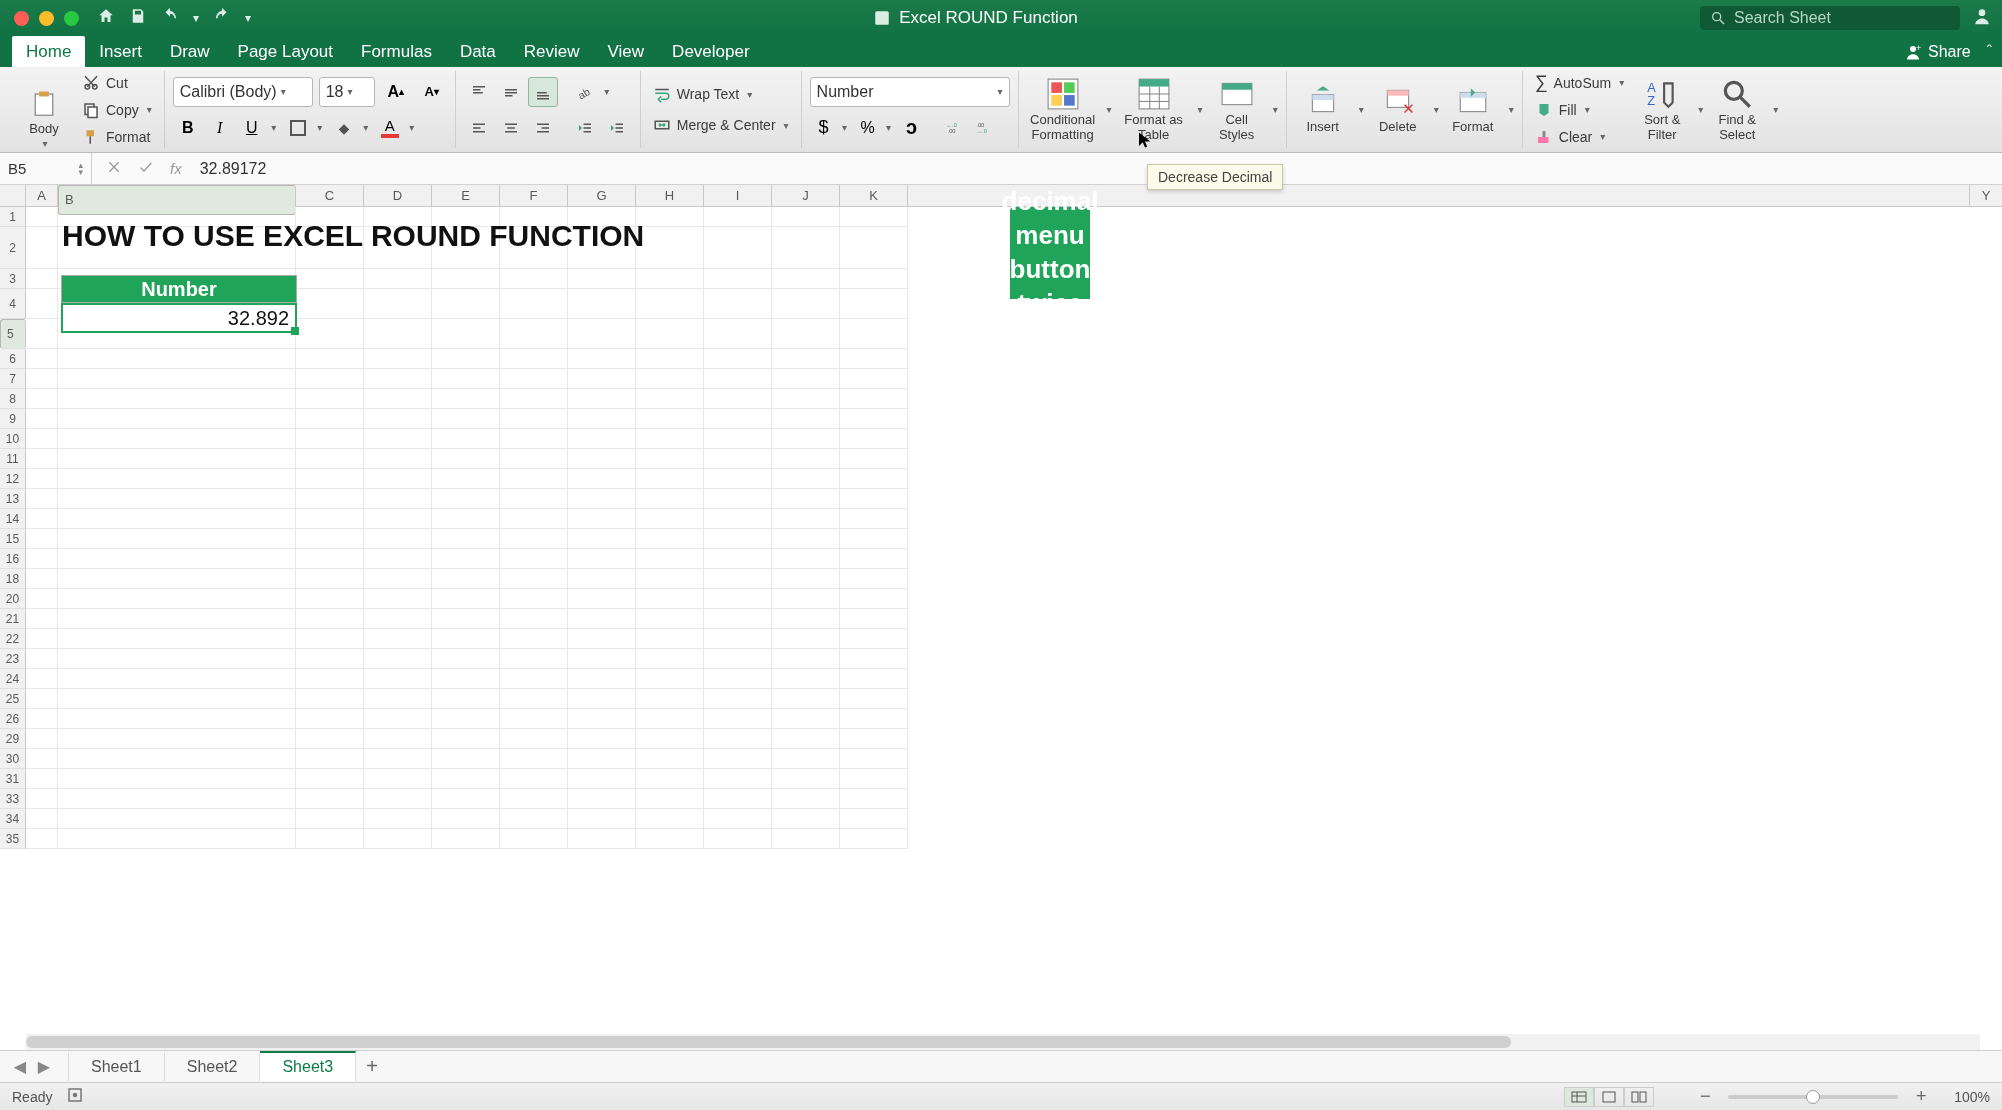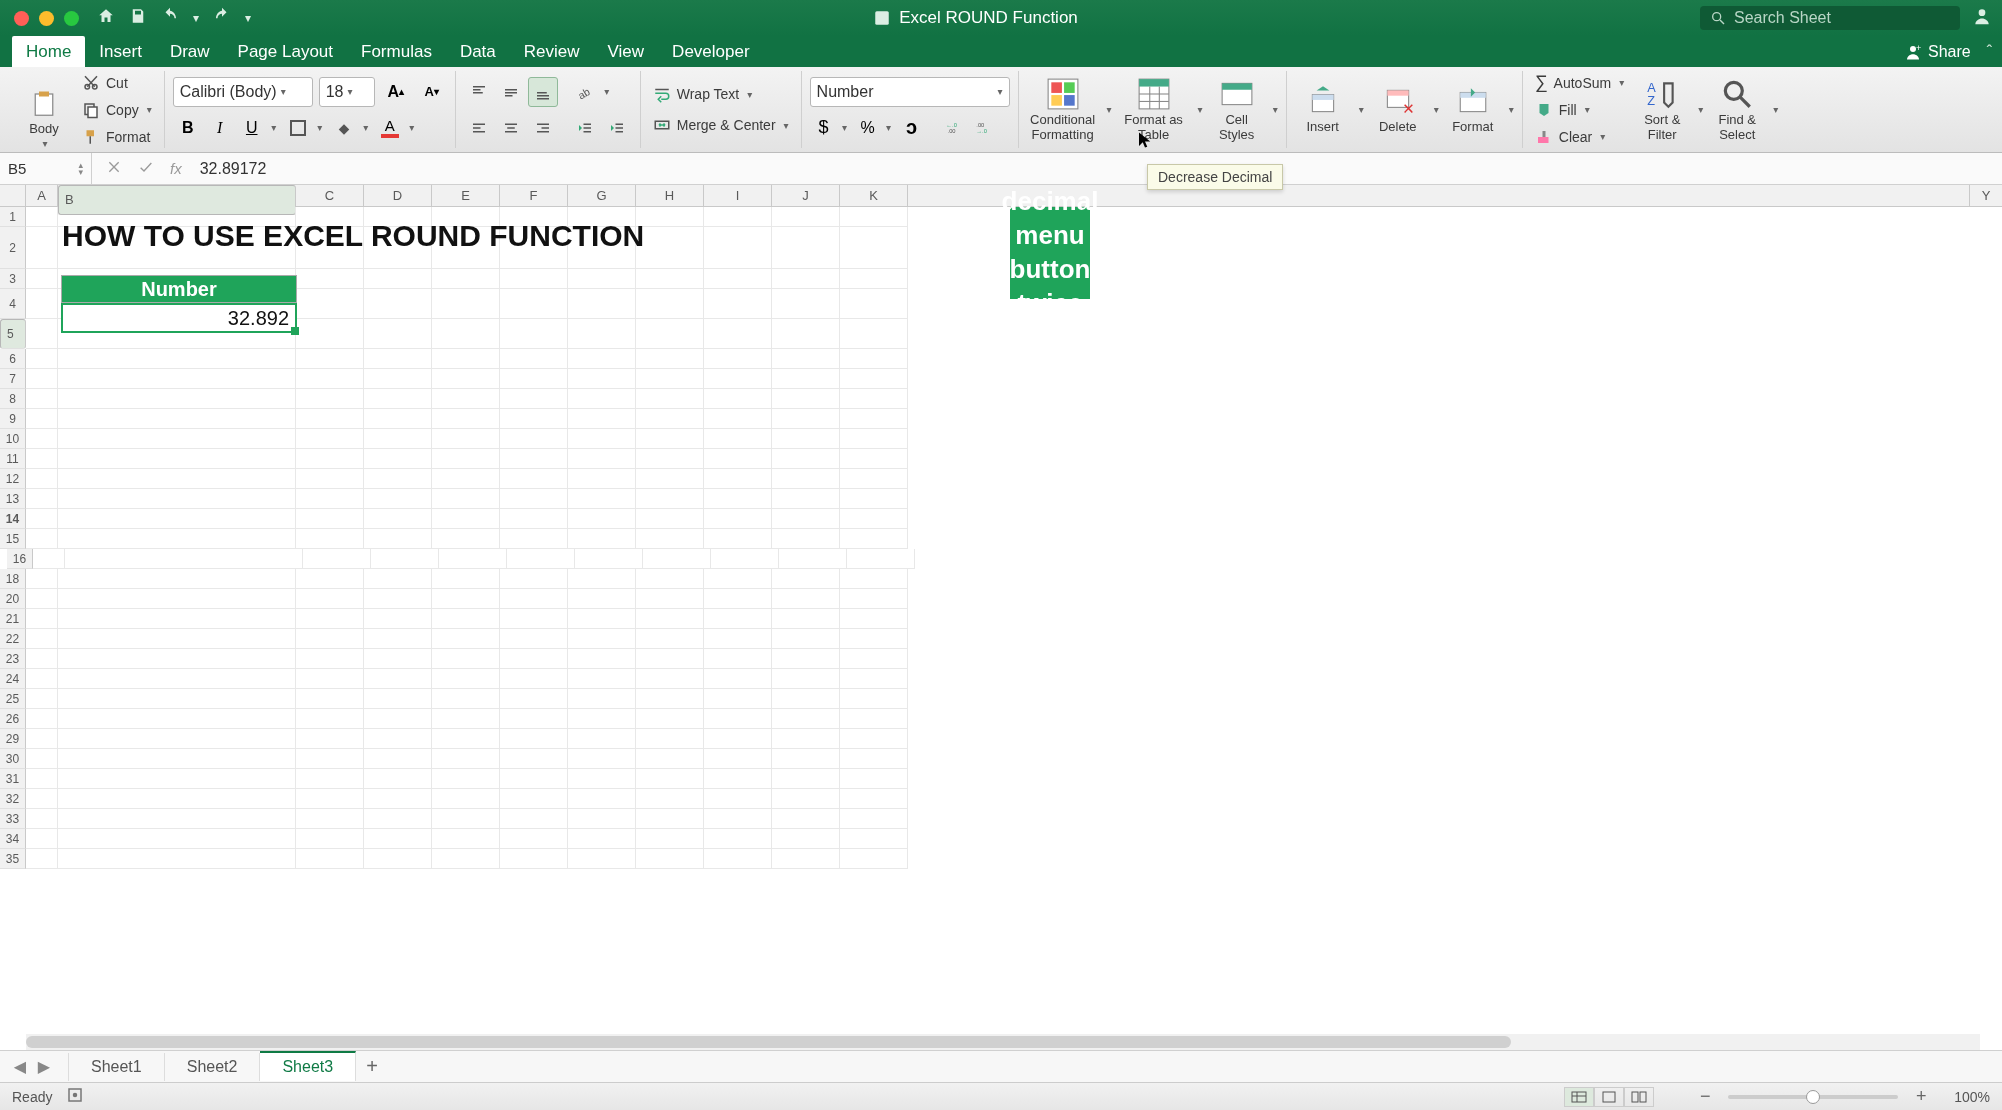--- a/index.html
+++ b/index.html
@@ -726,21 +726,21 @@
         <div class="cell" style="width: 68px; height: 20px;"></div>
         <div class="cell" style="width: 68px; height: 20px;"></div>
         <div class="cell" style="width: 68px; height: 20px;"></div>
         <div class="cell" style="width: 68px; height: 20px;"></div>
         <div class="cell" style="width: 68px; height: 20px;"></div>
         <div class="cell" style="width: 68px; height: 20px;"></div>
         <div class="cell" style="width: 68px; height: 20px;"></div>
         <div class="cell" style="width: 68px; height: 20px;"></div>
         <div class="cell" style="width: 68px; height: 20px;"></div>
       </div>
-      <div class="row" style="height: 20px; font-weight: bold;">
+      <div class="row" style="height: 20px;">
         <div class="rh" style="line-height: 20px;">14</div>
         <div class="cell" style="width: 32px; height: 20px;"></div>
         <div class="cell" style="width: 238px; height: 20px;"></div>
         <div class="cell" style="width: 68px; height: 20px;"></div>
         <div class="cell" style="width: 68px; height: 20px;"></div>
         <div class="cell" style="width: 68px; height: 20px;"></div>
         <div class="cell" style="width: 68px; height: 20px;"></div>
         <div class="cell" style="width: 68px; height: 20px;"></div>
         <div class="cell" style="width: 68px; height: 20px;"></div>
         <div class="cell" style="width: 68px; height: 20px;"></div>
@@ -754,21 +754,21 @@
         <div class="cell" style="width: 68px; height: 20px;"></div>
         <div class="cell" style="width: 68px; height: 20px;"></div>
         <div class="cell" style="width: 68px; height: 20px;"></div>
         <div class="cell" style="width: 68px; height: 20px;"></div>
         <div class="cell" style="width: 68px; height: 20px;"></div>
         <div class="cell" style="width: 68px; height: 20px;"></div>
         <div class="cell" style="width: 68px; height: 20px;"></div>
         <div class="cell" style="width: 68px; height: 20px;"></div>
         <div class="cell" style="width: 68px; height: 20px;"></div>
       </div>
-      <div class="row" style="height: 20px; padding-left: 7px;">
+      <div class="row" style="height: 20px;">
         <div class="rh" style="line-height: 20px;">16</div>
         <div class="cell" style="width: 32px; height: 20px;"></div>
         <div class="cell" style="width: 238px; height: 20px;"></div>
         <div class="cell" style="width: 68px; height: 20px;"></div>
         <div class="cell" style="width: 68px; height: 20px;"></div>
         <div class="cell" style="width: 68px; height: 20px;"></div>
         <div class="cell" style="width: 68px; height: 20px;"></div>
         <div class="cell" style="width: 68px; height: 20px;"></div>
         <div class="cell" style="width: 68px; height: 20px;"></div>
         <div class="cell" style="width: 68px; height: 20px;"></div>
@@ -910,34 +910,20 @@
         <div class="cell" style="width: 68px; height: 20px;"></div>
         <div class="cell" style="width: 68px; height: 20px;"></div>
         <div class="cell" style="width: 68px; height: 20px;"></div>
         <div class="cell" style="width: 68px; height: 20px;"></div>
         <div class="cell" style="width: 68px; height: 20px;"></div>
         <div class="cell" style="width: 68px; height: 20px;"></div>
         <div class="cell" style="width: 68px; height: 20px;"></div>
       </div>
       <div class="row" style="height: 20px;">
         <div class="rh" style="line-height: 20px;">31</div>
-        <div class="cell" style="width: 32px; height: 20px;"></div>
-        <div class="cell" style="width: 238px; height: 20px;"></div>
-        <div class="cell" style="width: 68px; height: 20px;"></div>
-        <div class="cell" style="width: 68px; height: 20px;"></div>
-        <div class="cell" style="width: 68px; height: 20px;"></div>
-        <div class="cell" style="width: 68px; height: 20px;"></div>
-        <div class="cell" style="width: 68px; height: 20px;"></div>
-        <div class="cell" style="width: 68px; height: 20px;"></div>
-        <div class="cell" style="width: 68px; height: 20px;"></div>
-        <div class="cell" style="width: 68px; height: 20px;"></div>
-        <div class="cell" style="width: 68px; height: 20px;"></div>
-      </div>
-      <div class="row" style="height: 20px;">
-        <div class="rh" style="line-height: 20px;">32</div>
         <div class="cell" style="width: 32px; height: 20px;"></div>
         <div class="cell" style="width: 238px; height: 20px;"></div>
         <div class="cell" style="width: 68px; height: 20px;"></div>
         <div class="cell" style="width: 68px; height: 20px;"></div>
         <div class="cell" style="width: 68px; height: 20px;"></div>
         <div class="cell" style="width: 68px; height: 20px;"></div>
         <div class="cell" style="width: 68px; height: 20px;"></div>
         <div class="cell" style="width: 68px; height: 20px;"></div>
         <div class="cell" style="width: 68px; height: 20px;"></div>
         <div class="cell" style="width: 68px; height: 20px;"></div>

